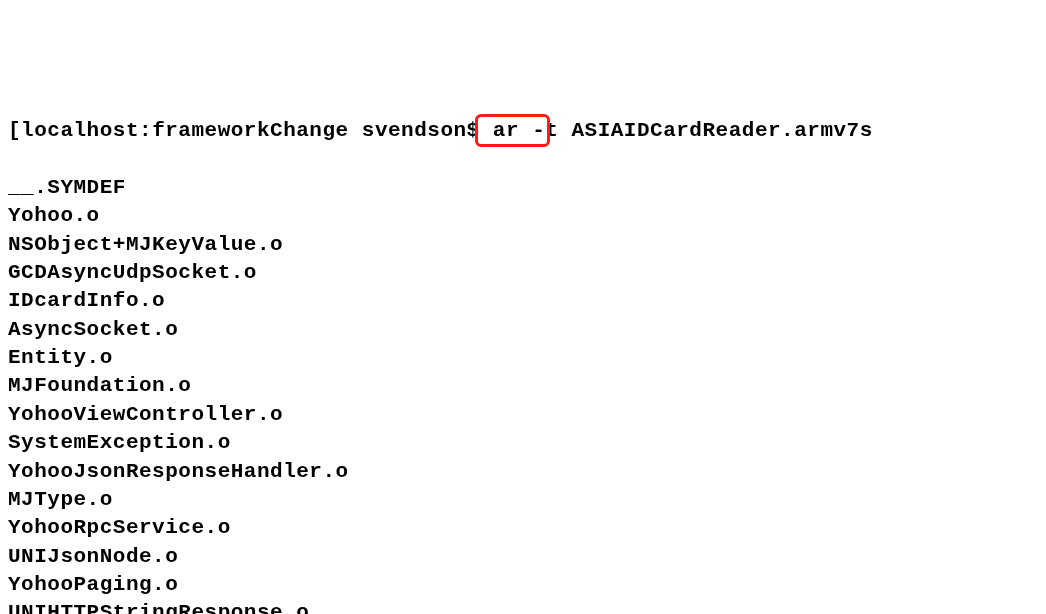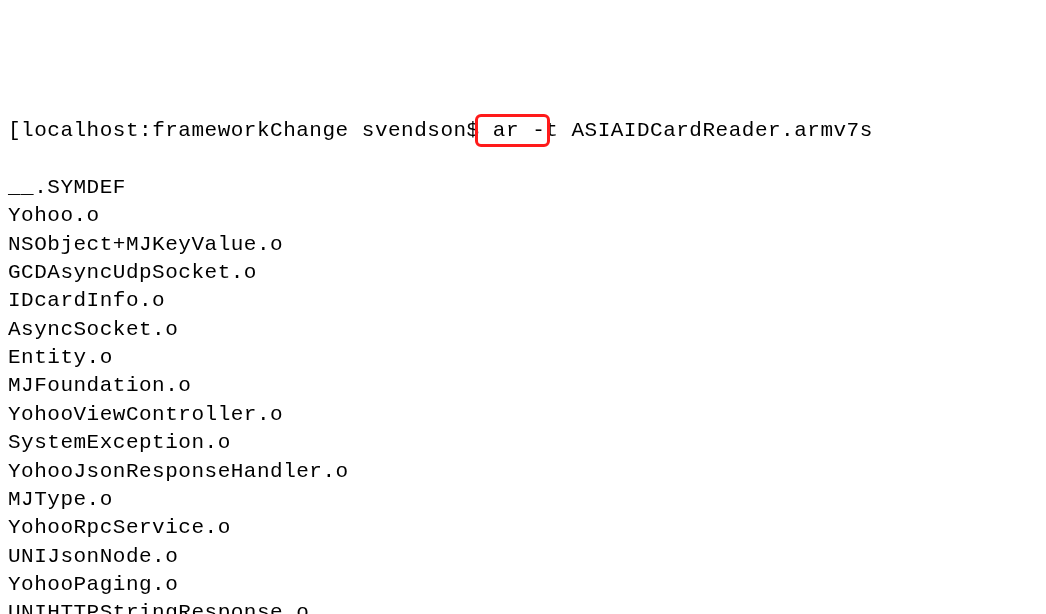--- a/index.html
+++ b/index.html
@@ -1,18 +1,19 @@
 <!DOCTYPE html>
 <html><head>
   <meta charset="utf-8">
   <style>
     * {
       margin: 0;
       padding: 0;
       box-sizing: border-box;
+      font-weight: bold;
     }
     body {
       font-family: "Menlo", "Monaco", "Courier New", monospace;
       font-size: 21px;
       background: #ffffff;
       color: #000000;
       padding: 4px 8px;
       line-height: 1.35;
       white-space: pre;
       letter-spacing: 0.5px;

